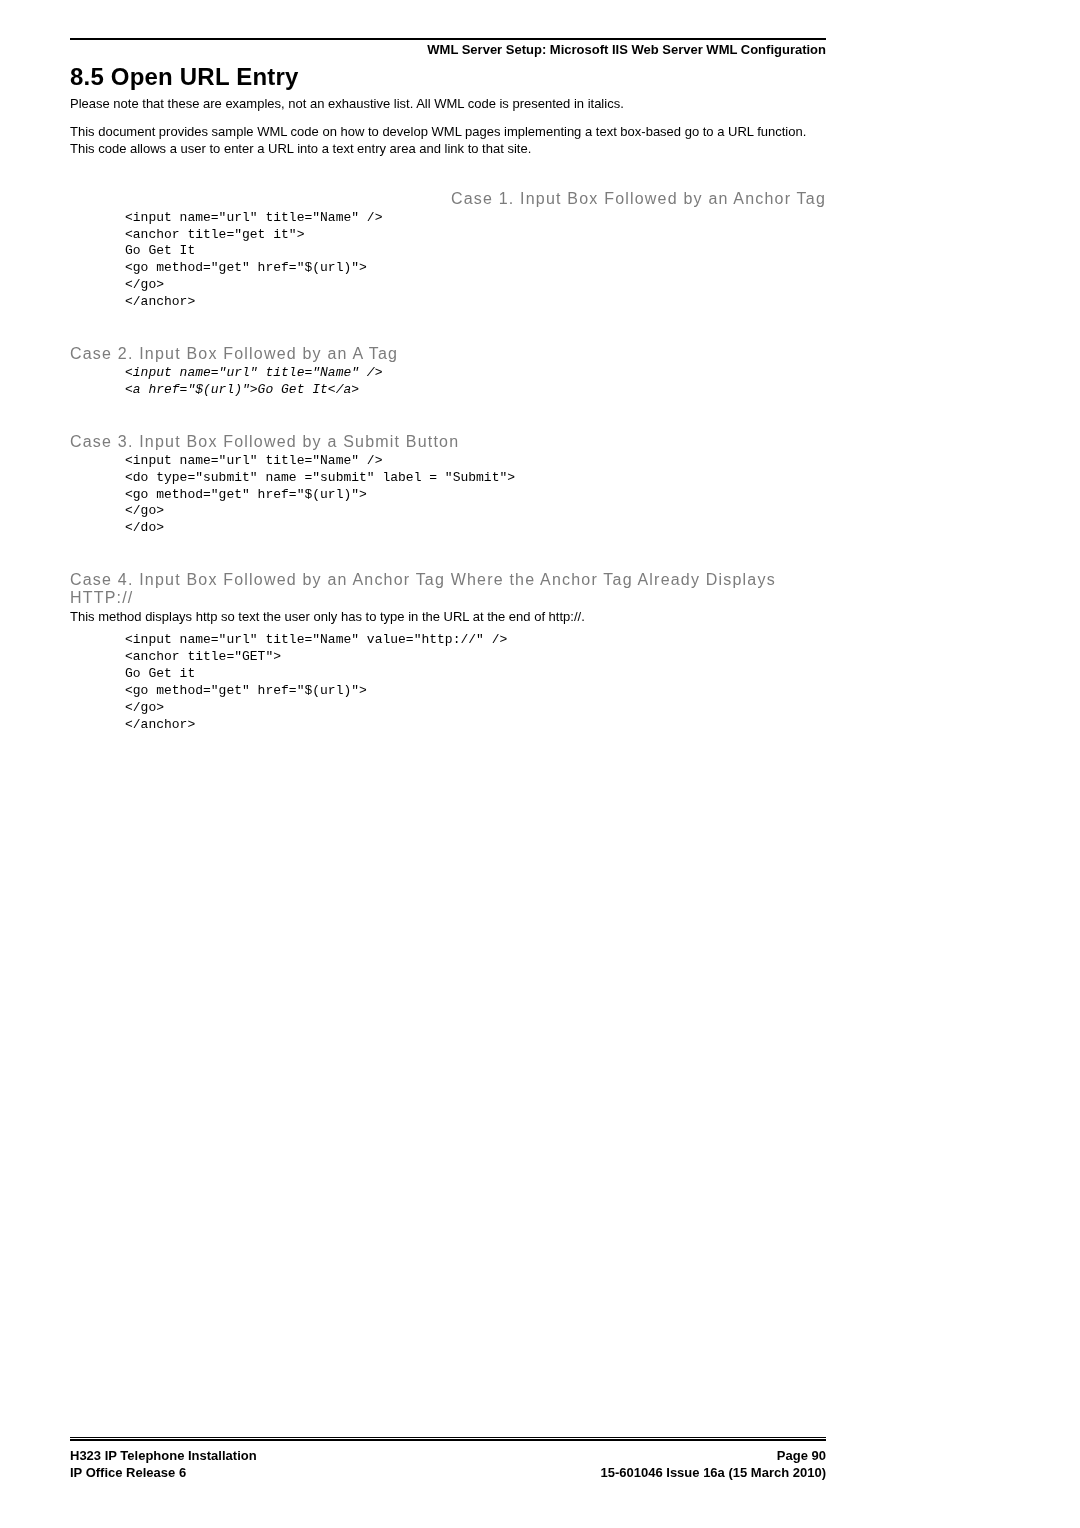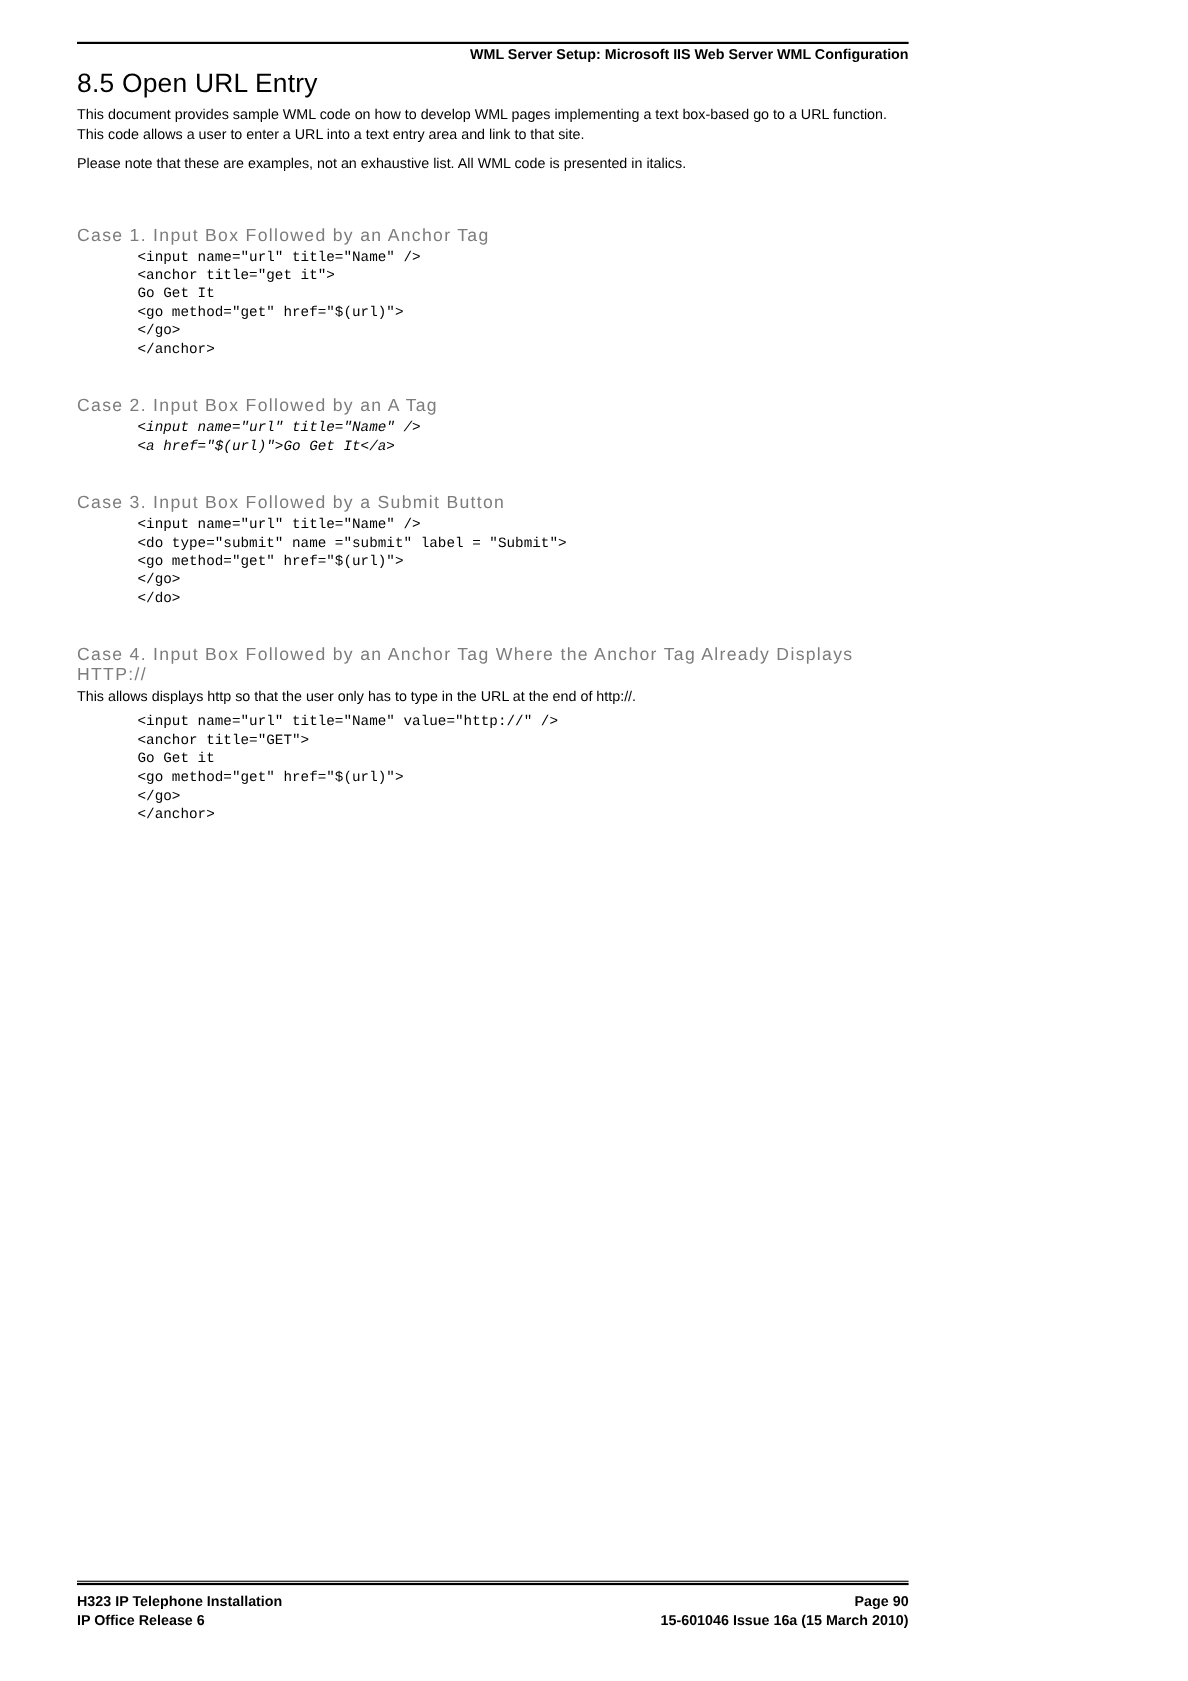--- a/index.html
+++ b/index.html
@@ -21,38 +21,38 @@
     margin-bottom: 2px;
   }
   .running-header {
     font-size: 13px;
     font-weight: bold;
     text-align: right;
     margin-bottom: 6px;
   }
   h1.section-title {
     font-size: 24px;
-    font-weight: normal;
+    font-weight: bold;
     margin: 6px 0 4px 0;
     letter-spacing: 0.2px;
   }
   p.body {
     font-size: 13px;
     line-height: 1.35;
     margin-bottom: 10px;
   }
   .case-heading {
     font-size: 16px;
     color: #7c7c7c;
     letter-spacing: 1.2px;
     margin-top: 34px;
     margin-bottom: 2px;
     font-weight: normal;
   }
-  .case-heading.first { margin-top: 48px; }
+  .case-heading.first { margin-top: 32px; text-align: right; }
   .case-desc {
     font-size: 13px;
     margin-bottom: 8px;
   }
   pre.code {
     font-family: "Courier New", Courier, monospace;
     font-size: 13px;
     line-height: 1.3;
     white-space: pre;
     margin-left: 55px;
@@ -80,22 +80,22 @@
 </head>
 <body>
 
 <div class="page">
 
   <div class="top-rule"></div>
   <div class="running-header">WML Server Setup: Microsoft IIS Web Server WML Configuration</div>
 
   <h1 class="section-title">8.5 Open URL Entry</h1>
 
+  <p class="body">Please note that these are examples, not an exhaustive list. All WML code is presented in italics.</p>
   <p class="body">This document provides sample WML code on how to develop WML pages implementing a text box-based go to a URL function. This code allows a user to enter a URL into a text entry area and link to that site.</p>
-  <p class="body">Please note that these are examples, not an exhaustive list. All WML code is presented in italics.</p>
 
   <div class="case-heading first">Case 1. Input Box Followed by an Anchor Tag</div>
   <pre class="code">&lt;input name="url" title="Name" /&gt;
 &lt;anchor title="get it"&gt;
 Go Get It
 &lt;go method="get" href="$(url)"&gt;
 &lt;/go&gt;
 &lt;/anchor&gt;</pre>
 
   <div class="case-heading">Case 2. Input Box Followed by an A Tag</div>
@@ -103,21 +103,21 @@
 &lt;a href="$(url)"&gt;Go Get It&lt;/a&gt;</pre>
 
   <div class="case-heading">Case 3. Input Box Followed by a Submit Button</div>
   <pre class="code">&lt;input name="url" title="Name" /&gt;
 &lt;do type="submit" name ="submit" label = "Submit"&gt;
 &lt;go method="get" href="$(url)"&gt;
 &lt;/go&gt;
 &lt;/do&gt;</pre>
 
   <div class="case-heading">Case 4. Input Box Followed by an Anchor Tag Where the Anchor Tag Already Displays HTTP://</div>
-  <p class="case-desc">This allows displays http so that the user only has to type in the URL at the end of http://.</p>
+  <p class="case-desc">This method displays http so text the user only has to type in the URL at the end of http://.</p>
   <pre class="code">&lt;input name="url" title="Name" value="http://" /&gt;
 &lt;anchor title="GET"&gt;
 Go Get it
 &lt;go method="get" href="$(url)"&gt;
 &lt;/go&gt;
 &lt;/anchor&gt;</pre>
 
   <div class="footer">
     <div class="footer-rule-top"></div>
     <div class="footer-rule-bold"></div>

